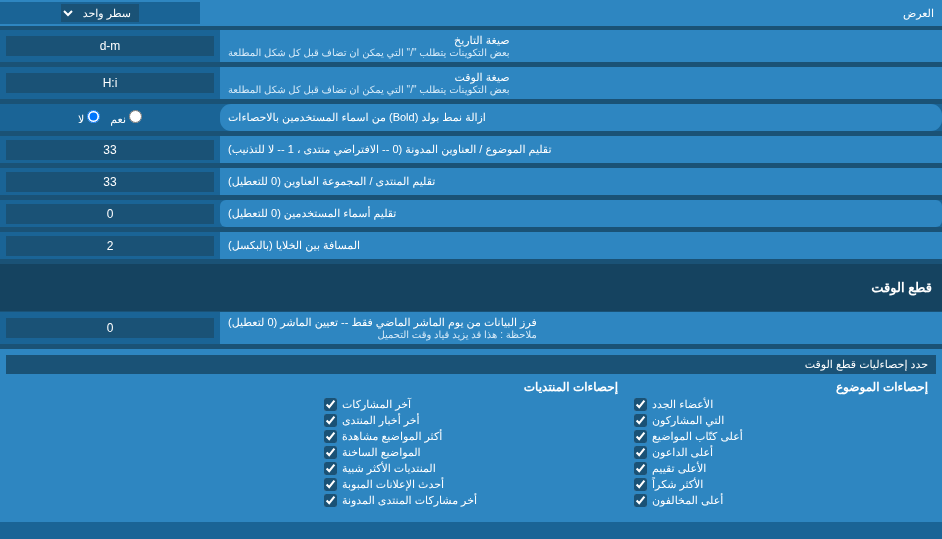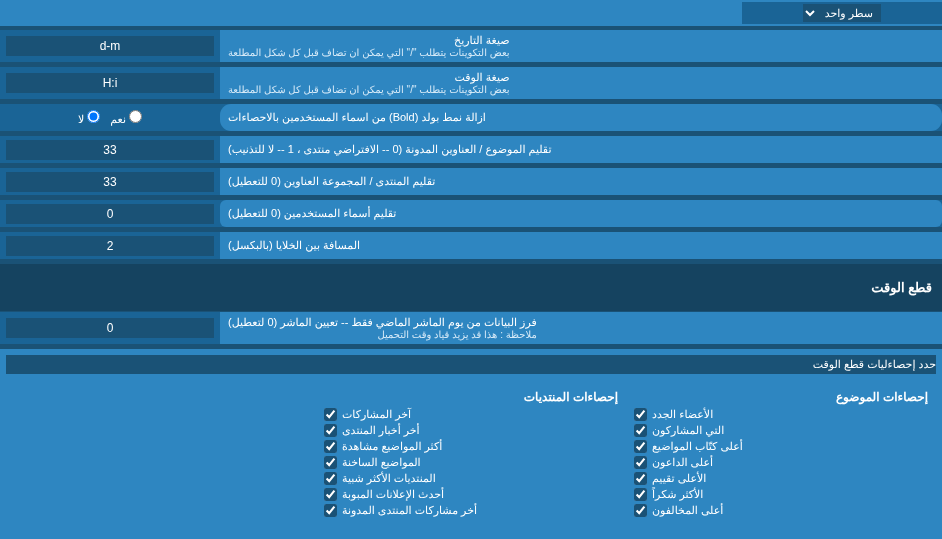--- a/index.html
+++ b/index.html
@@ -72,21 +72,21 @@
     .statistics-section {
       background: #2e86c1;
       padding: 6px;
     }
     .stats-area {
       display: flex;
       width: 100%;
     }
     .stats-col {
       flex: 1;
-      padding: 16px 8px;
+      padding: 6px 8px;
     }
     .stats-col-header {
       font-weight: bold;
       font-size: 12px;
       color: #fff;
       margin-bottom: 4px;
       text-align: right;
     }
     .checkbox-item {
       display: flex;
@@ -98,21 +98,21 @@
     .checkbox-item input[type="checkbox"] {
       accent-color: #1a5276;
     }
     .checkbox-label {
       font-size: 11px;
       color: #fff;
       text-align: right;
     }
     .stats-note {
       background: #1a5276;
-      padding: 3px 0;
+      padding: 3px 8px;
       font-size: 11px;
       color: #fff;
       text-align: right;
     }
     .select-box {
       background: #1a5276;
       border: none;
       color: #fff;
       padding: 2px 4px;
       font-size: 11px;
@@ -139,20 +139,21 @@
       height: 4px;
       background: #1a5276;
     }
   </style>
 </head>
 <body>
 
 <div class="main-container">
 
   <div class="top-row">
+    <div class="top-label">العرض</div>
     <div class="input-cell top-input">
       <select class="select-box">
         <option>سطر واحد</option>
         <option>سطرين</option>
         <option>ثلاثة أسطر</option>
       </select>
     </div>
   </div>
 
   <div class="divider-row"></div>

